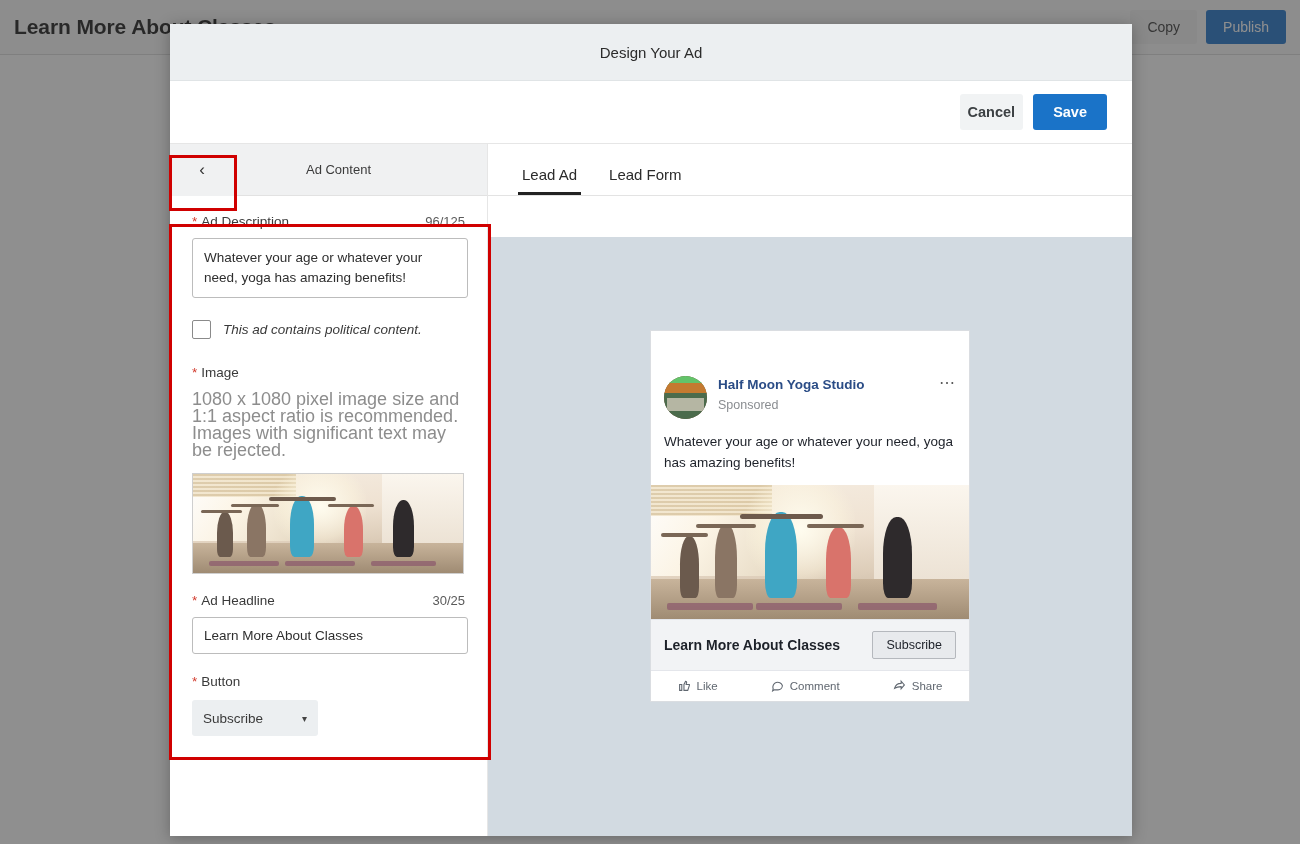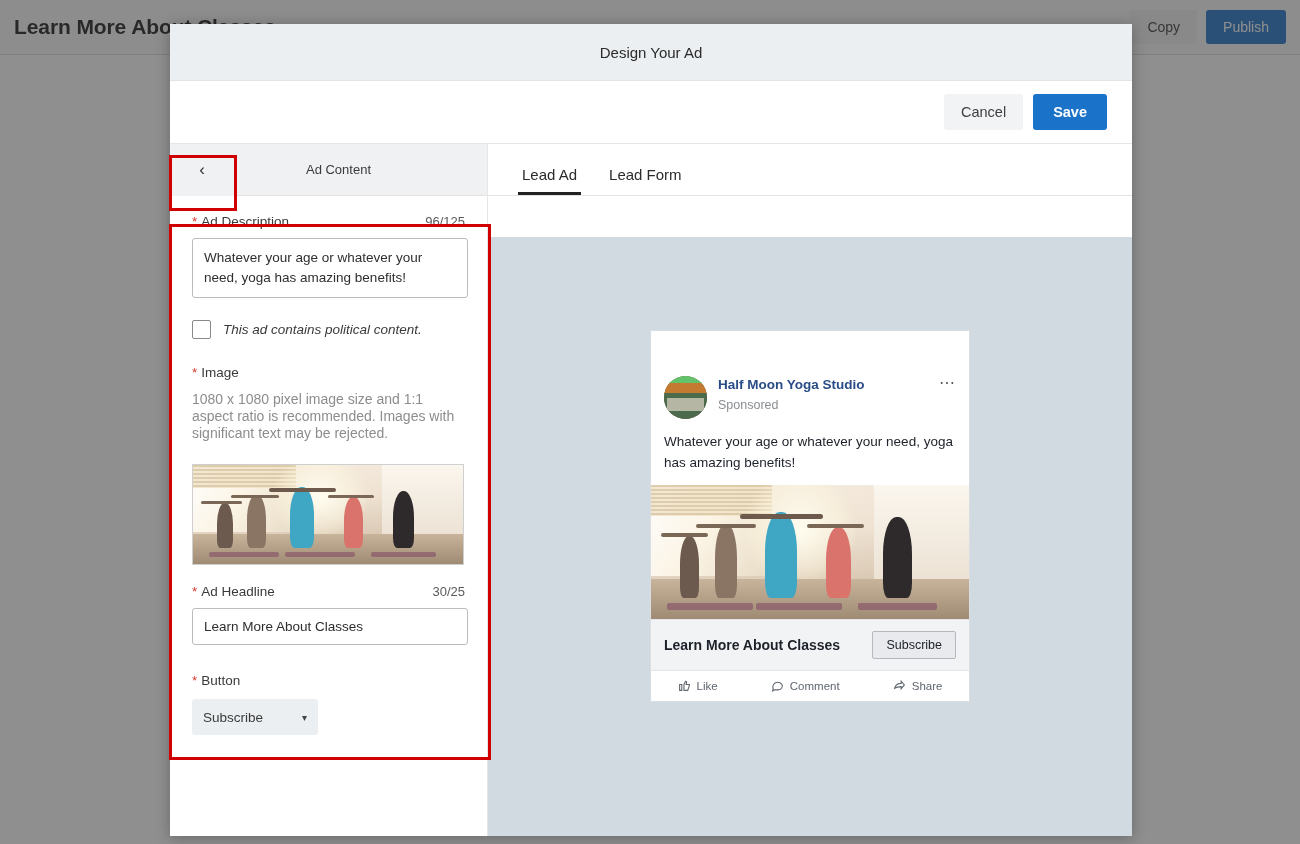--- a/index.html
+++ b/index.html
@@ -50,21 +50,21 @@
   }
   #modal-title { font-size:15px; color:#2b2b2b; }
 
   #modal-actionbar {
     height:63px; background:#ffffff; border-bottom:1px solid #e6e6e6;
     display:flex; align-items:center; justify-content:flex-end; gap:10px;
     padding-right:25px;
   }
   .act-btn {
     font-size:14.5px; border:none; border-radius:3px; cursor:pointer;
-    font-family:"Liberation Sans", sans-serif; padding:10px 17px;
+    font-family:"Liberation Sans", sans-serif; padding:10px 8px;font-weight:bold;
   }
   .act-btn.cancel { background:#f1f3f4; color:#3c4043; }
   .act-btn.save { background:#1a73c8; color:#ffffff; font-weight:bold; padding:10px 20px; }
 
   #modal-body { flex:1; display:flex; min-height:0; }
 
   
   #left-panel {
     width:318px; background:#ffffff; display:flex; flex-direction:column;
     border-right:1px solid #e6e6e6; position:relative;
@@ -99,21 +99,21 @@
 
   .checkbox-row { display:flex; align-items:center; margin:22px 0 26px 0;font-style:italic; }
   .cbox {
     width:19px; height:19px; border:1.5px solid #8a8a8a; border-radius:2px;
     background:#ffffff; margin-right:12px; cursor:pointer; flex:none;
   }
   .cbox-label { font-size:13.5px; color:#3a3a3a; }
 
   .section-label { font-size:13.5px; color:#3a3a3a; margin-bottom:11px; }
   .helper-text {
-    font-size:14px; color:#8d8d8d; line-height:17px; margin-bottom:22px;
+    font-size:18px; color:#8d8d8d; line-height:17px; margin-bottom:14px;
     max-width:272px;
   }
 
   
   .photo {
     position:relative; overflow:hidden; border:1px solid #cfcfcf;
     background:linear-gradient(175deg,#f5ece0 0%,#efe2d2 38%,#ddcdb9 65%,#b9a894 100%);
   }
   .photo.small { width:272px; height:101px; }
   .photo.large { width:318px; height:179px; border:none; }
@@ -306,21 +306,21 @@
         
         <div class="field-row" style="margin-top:19px;">
           <div class="field-label">
             <span class="req">*</span><span>Ad Headline</span>
           </div>
           <div class="counter">30/25</div>
         </div>
         <input class="headline-input" value="Learn More About Classes" style="">
 
         
-        <div class="section-label" style="margin-top:28px;">
+        <div class="section-label" style="margin-top:20px;">
           <span class="req">*</span><span>Button</span>
         </div>
         <div class="select-box">
           <span class="select-val">Subscribe</span>
           <span class="chev">▾</span>
         </div>
 
       </div>
     </div>
 

